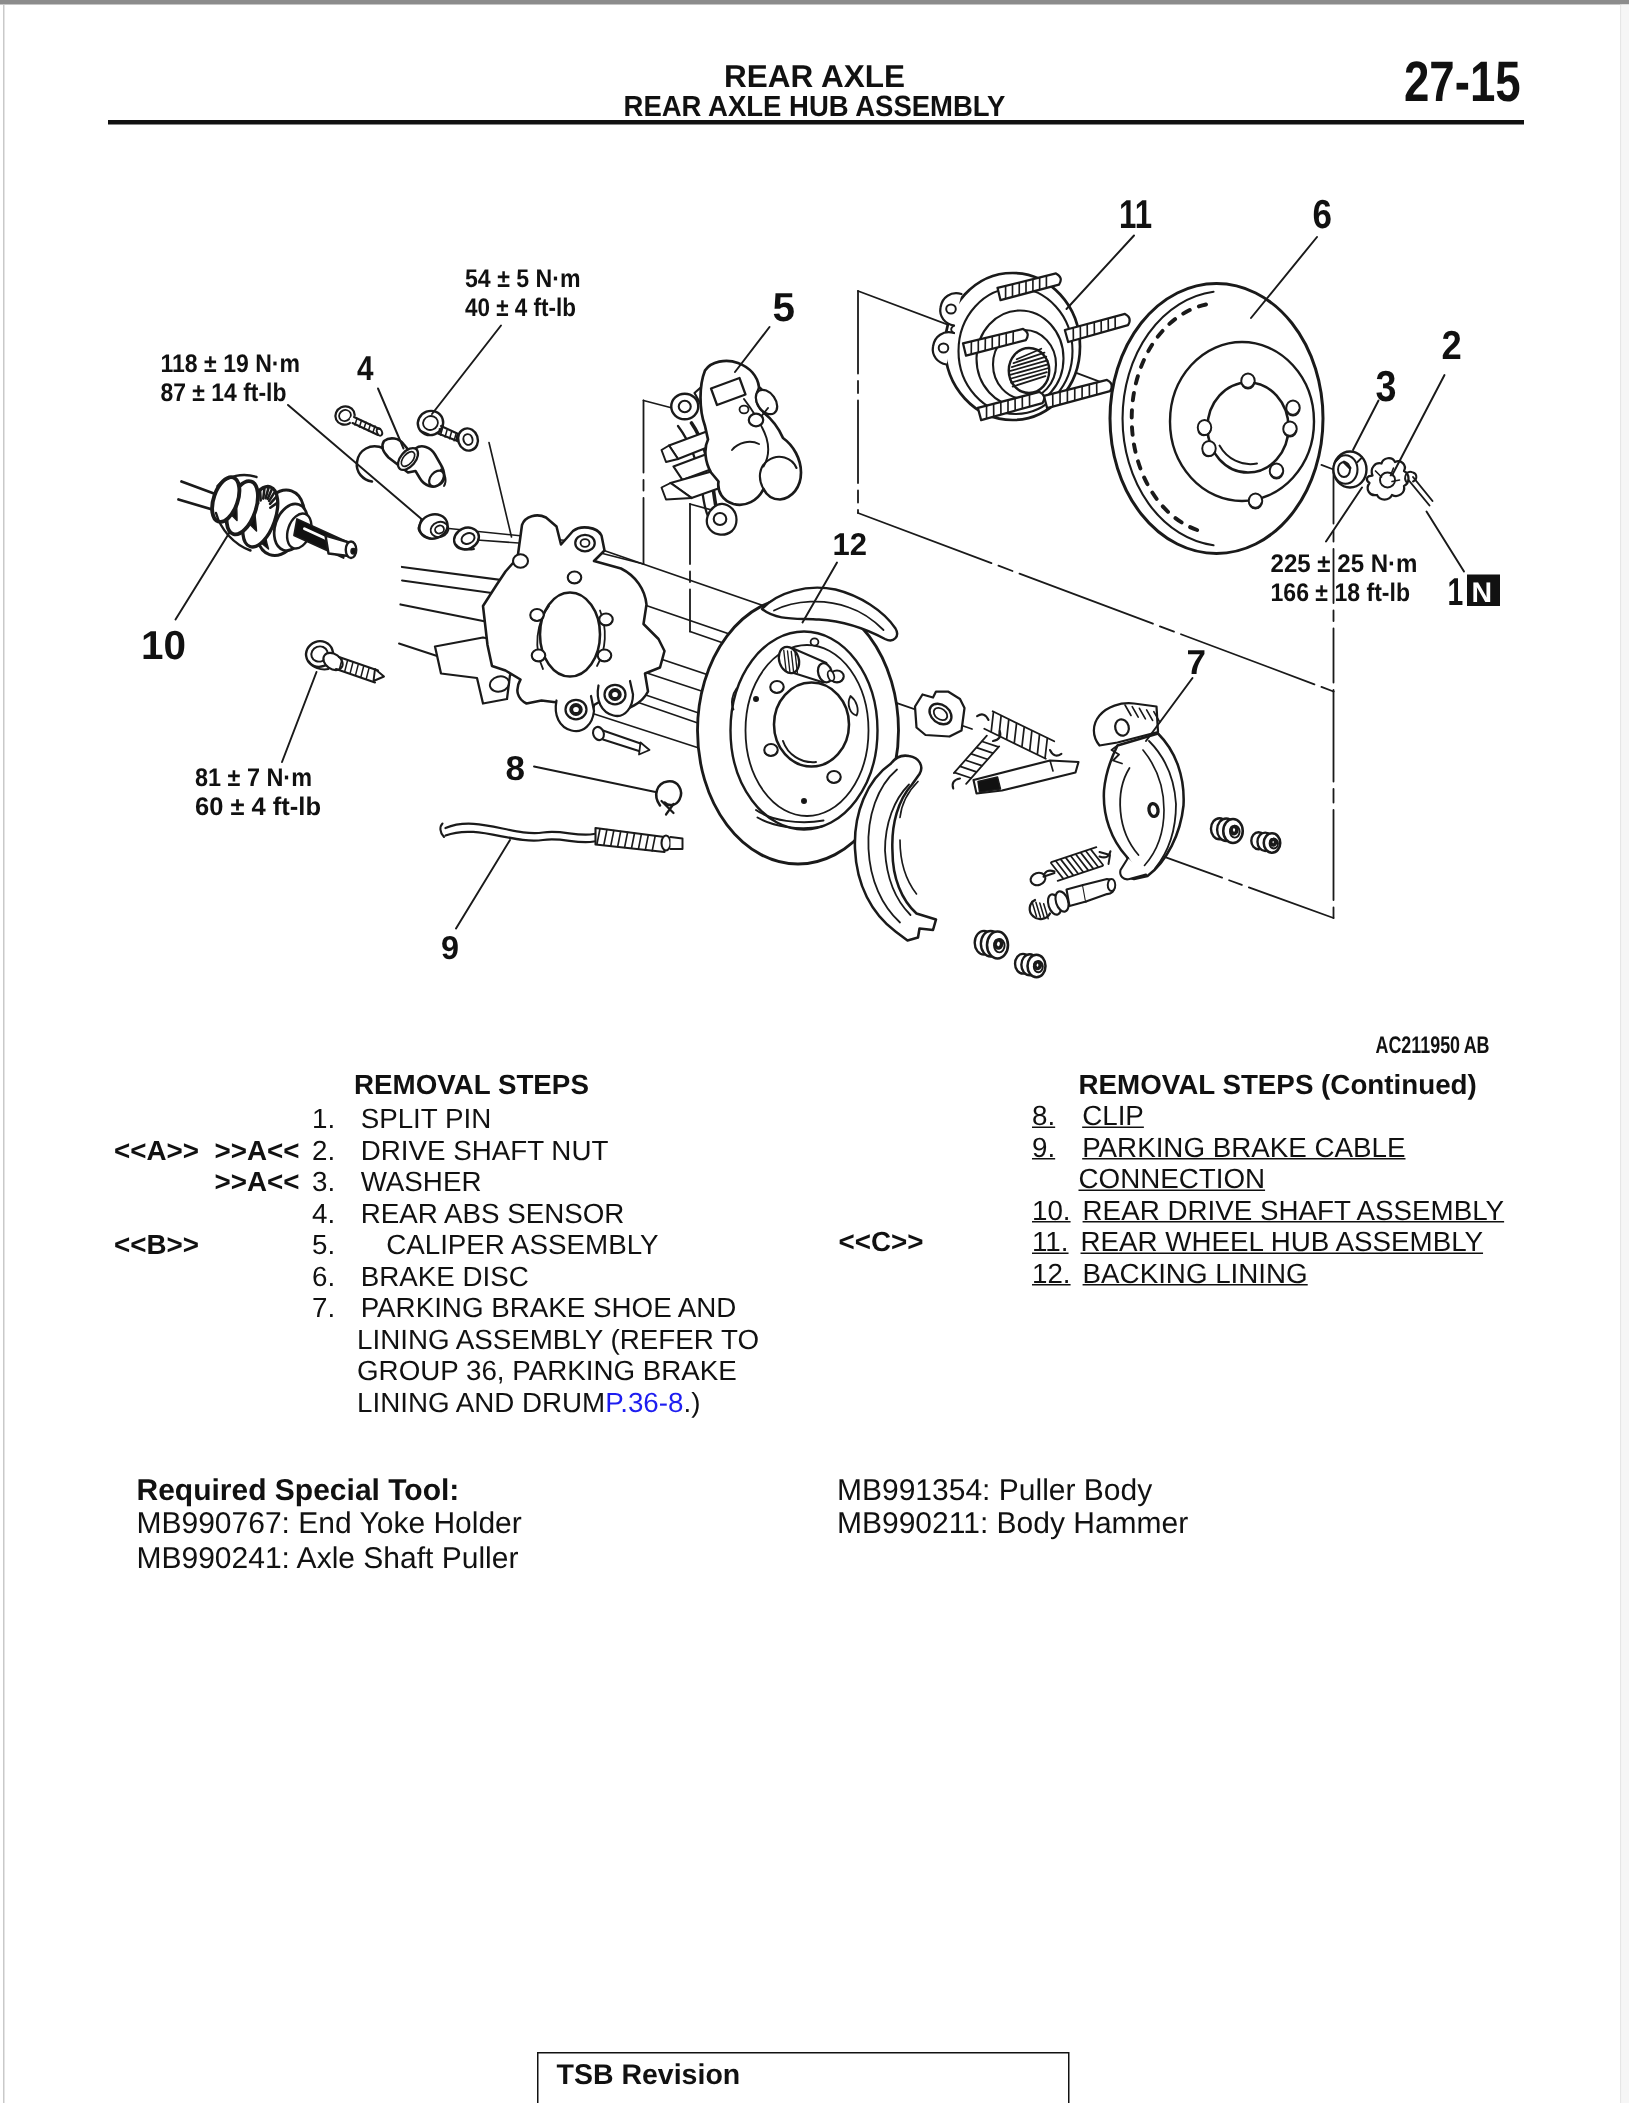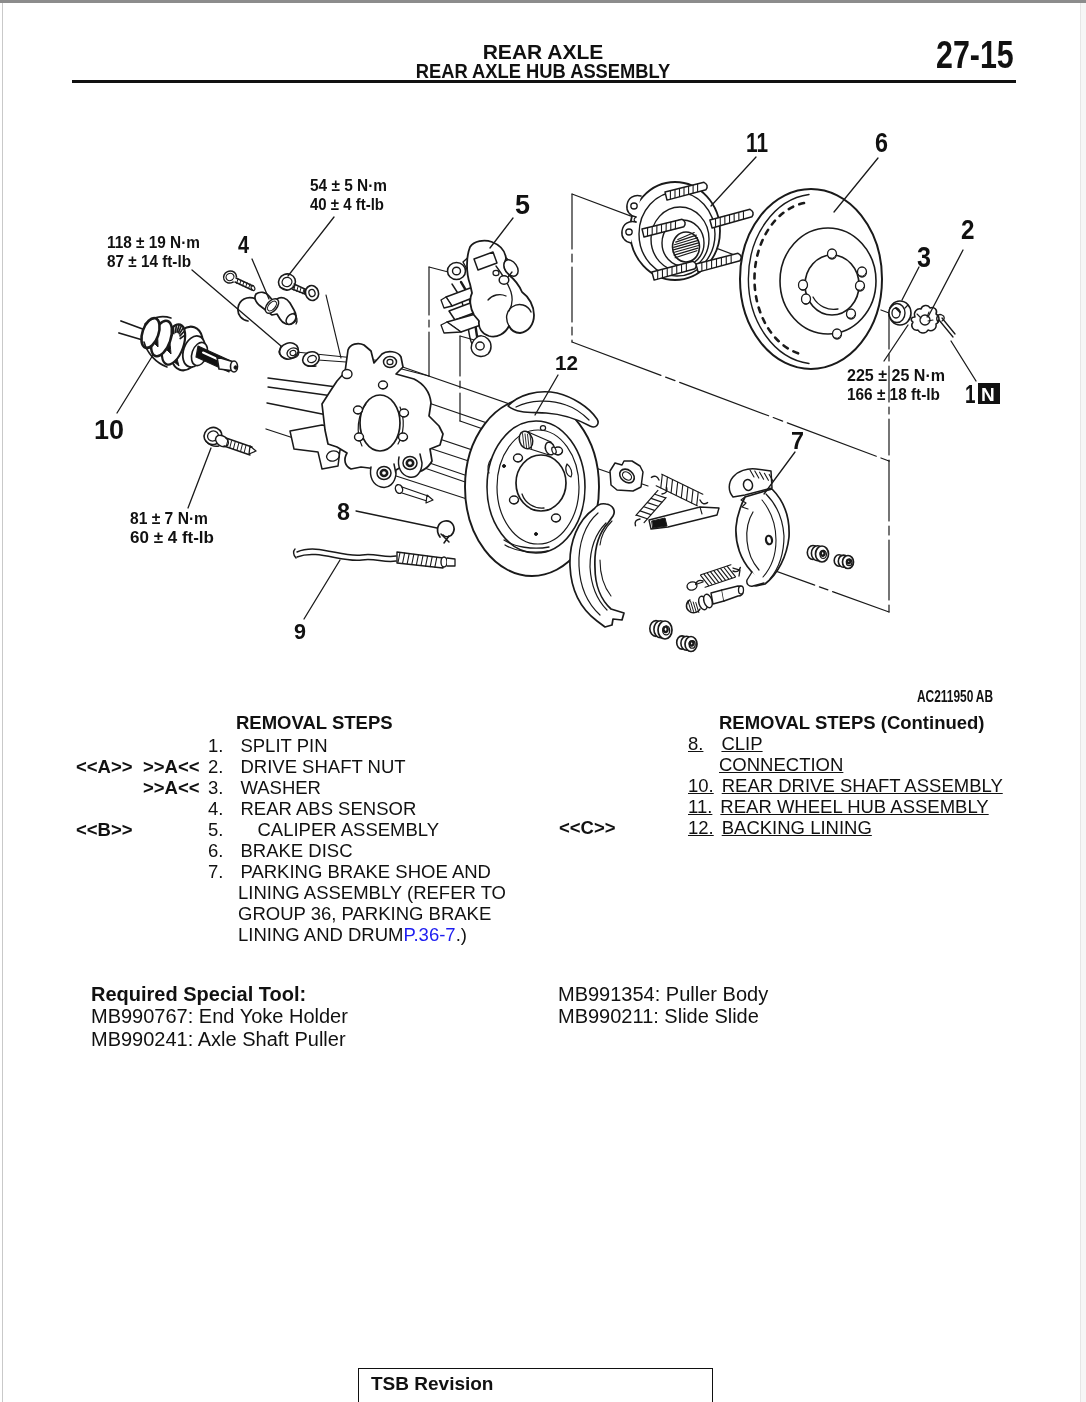--- a/index.html
+++ b/index.html
@@ -465,41 +465,42 @@
 <div class="abs" style="left:208px;top:735px;font-size:18.5px;line-height:21px;">
 <div>1.<span style="margin-left:17px">SPLIT PIN</span></div>
 <div>2.<span style="margin-left:17px">DRIVE SHAFT NUT</span></div>
 <div>3.<span style="margin-left:17px">WASHER</span></div>
 <div>4.<span style="margin-left:17px">REAR ABS SENSOR</span></div>
 <div>5.<span style="margin-left:34px">CALIPER ASSEMBLY</span></div>
 <div>6.<span style="margin-left:17px">BRAKE DISC</span></div>
 <div>7.<span style="margin-left:17px">PARKING BRAKE SHOE AND</span></div>
 <div style="margin-left:30px">LINING ASSEMBLY (REFER TO</div>
 <div style="margin-left:30px">GROUP 36, PARKING BRAKE</div>
-<div style="margin-left:30px">LINING AND DRUM<span style="color:#1d1df0">P.36-7</span>.)</div>
+<div style="margin-left:30px">LINING AND DRUM<span style="color:#1d1df0">P.36-8</span>.)</div>
 </div>
 <div class="abs b" style="left:76px;top:756px;font-size:18.5px;">&lt;&lt;A&gt;&gt;</div>
 <div class="abs b" style="left:143px;top:756px;font-size:18.5px;">&gt;&gt;A&lt;&lt;</div>
 <div class="abs b" style="left:143px;top:777px;font-size:18.5px;">&gt;&gt;A&lt;&lt;</div>
 <div class="abs b" style="left:76px;top:819px;font-size:18.5px;">&lt;&lt;B&gt;&gt;</div>
 
 <div class="abs b" style="left:719px;top:712px;font-size:18.5px;">REMOVAL STEPS (Continued)</div>
 <div class="abs" style="left:688px;top:733px;font-size:18.5px;line-height:21px;text-decoration:underline;">
 <div>8.<span style="margin-left:18px">CLIP</span></div>
+<div>9.<span style="margin-left:18px">PARKING BRAKE CABLE</span></div>
 <div style="margin-left:31px">CONNECTION</div>
 <div>10.<span style="margin-left:8px">REAR DRIVE SHAFT ASSEMBLY</span></div>
 <div>11.<span style="margin-left:8px">REAR WHEEL HUB ASSEMBLY</span></div>
 <div>12.<span style="margin-left:8px">BACKING LINING</span></div>
 </div>
 <div class="abs b" style="left:559px;top:817px;font-size:18.5px;">&lt;&lt;C&gt;&gt;</div>
 
 <div class="abs" style="left:91px;top:983px;font-size:20px;line-height:22.4px;">
 <div class="b">Required Special Tool:</div>
 <div>MB990767: End Yoke Holder</div>
 <div>MB990241: Axle Shaft Puller</div>
 </div>
 <div class="abs" style="left:558px;top:983px;font-size:20px;line-height:22.4px;">
 <div>MB991354: Puller Body</div>
-<div>MB990211: Slide Slide</div>
+<div>MB990211: Body Hammer</div>
 </div>
 
 <div class="abs" style="left:358px;top:1368px;width:353px;height:40px;border:1.6px solid #111;"></div>
 <div class="abs b" style="left:371px;top:1373px;font-size:19px;">TSB Revision</div>
 
 </body></html>

